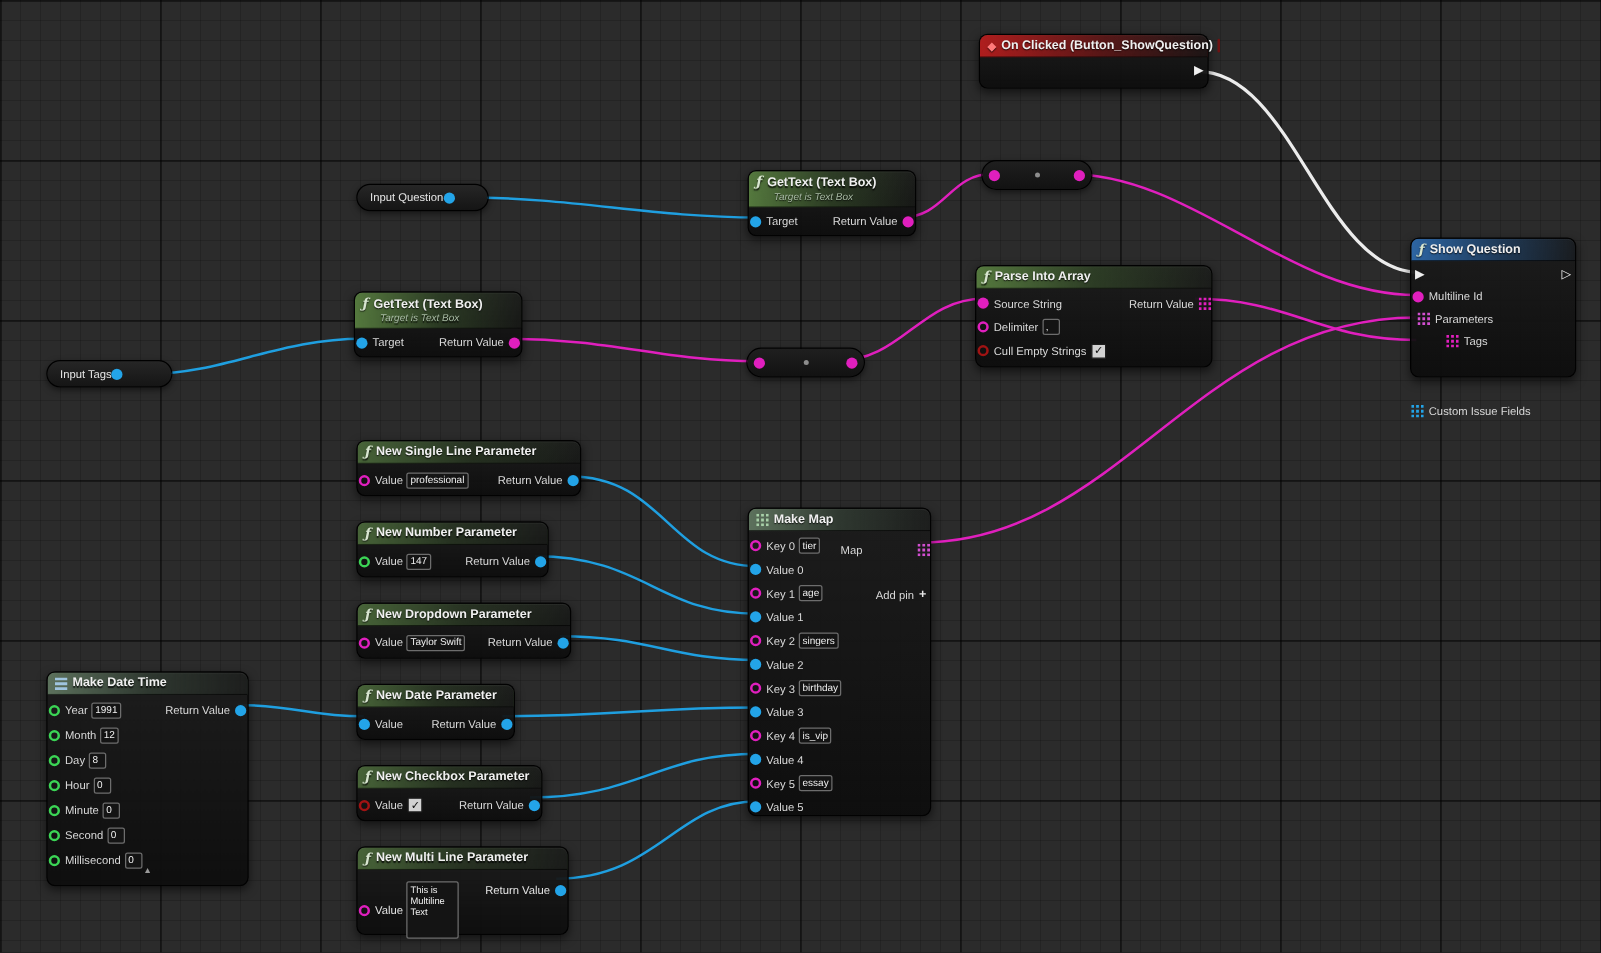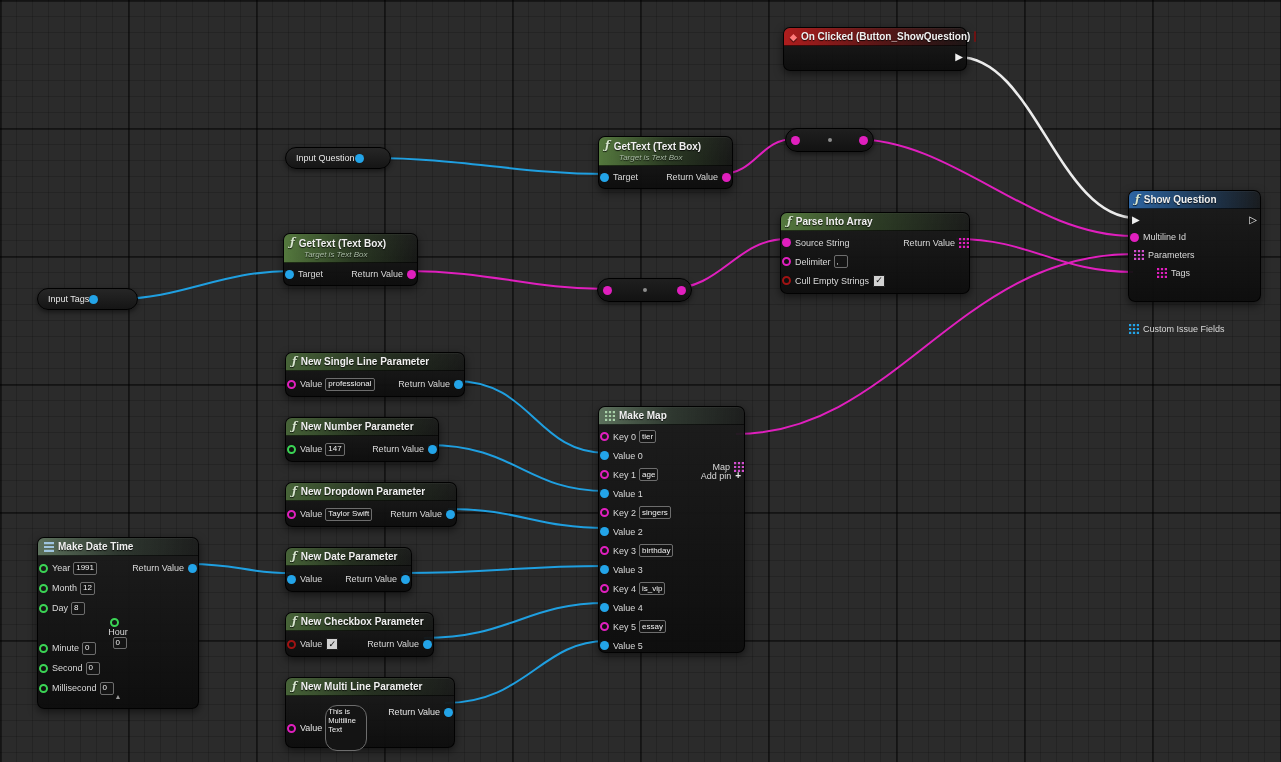--- a/index.html
+++ b/index.html
@@ -54,21 +54,21 @@
   .c-string.filled{background:#e01fbe;} .c-string.hollow{border-color:#e01fbe;}
   .c-object.filled{background:#23a4e8;}   .c-int.hollow{border-color:#3bd455;}  .c-bool.hollow{border-color:#a01313;}
   .gridicon{flex:none;width:10px;height:10px;}
   .gi-in{margin-left:-5px;margin-right:4px;} .gi-out{margin-right:-5px;margin-left:4px;}
   .gi-string{color:#e01fbe;} .gi-object{color:#23a4e8;} .gi-map{color:#d24fd0;}
   .execpin{flex:none;font-size:10px;line-height:10px;color:#f0f0f0;}
   .execpin.out{margin-right:-2px;margin-left:4px;} .execpin.in{margin-left:-2px;margin-right:4px;}
   .field{background:#141414;border:1px solid #6d6d6d;border-radius:2px;color:#f0f0f0;
     font-size:8px;line-height:10px;height:11px;min-width:8px;padding:0 2px;
     display:inline-flex;align-items:center;margin-left:3px;white-space:nowrap;}
-  .mlfield{background:#141414;border:1px solid #6d6d6d;border-radius:12px;color:#f0f0f0;
+  .mlfield{background:#141414;border:1px solid #6d6d6d;border-radius:2px;color:#f0f0f0;
     font-size:7.5px;line-height:9px;width:36px;height:42px;padding:1px 2px;margin-left:3px;overflow:hidden;}
   .checkbox{width:10px;height:10px;background:#d2d2d2;border:1px solid #1d1d1d;border-radius:1px;
     display:inline-flex;align-items:center;justify-content:center;font-size:9px;line-height:9px;color:#101010;margin-left:4px;flex:none;}
   .pill{position:absolute;z-index:2;display:flex;align-items:center;
     background:linear-gradient(180deg,#262626,#151515);border:1px solid #000;border-radius:11px;
     box-shadow:0 2px 5px rgba(0,0,0,0.5);color:#e6e6e6;font-size:9px;padding:0 4px 0 10px;}
   .reroute{position:absolute;z-index:2;display:flex;align-items:center;justify-content:space-between;
     background:linear-gradient(180deg,#1f1f1f,#121212);border:1px solid #000;border-radius:12px;
     box-shadow:0 2px 5px rgba(0,0,0,0.5);padding:0 5px;}
   .dot-center{width:4px;height:4px;border-radius:50%;background:#8d8d8d;}
@@ -323,21 +323,21 @@
       <div class="row" style="height:20px;">
           <span class="pin hollow c-int in"></span>
           <span class="lbl">Month</span>
           <span class="field">12</span>
         </div>
       <div class="row" style="height:20px;">
           <span class="pin hollow c-int in"></span>
           <span class="lbl">Day</span>
           <span class="field">8</span>
         </div>
-      <div class="row" style="height:20px;flex-direction:column;">
+      <div class="row" style="height:20px;">
           <span class="pin hollow c-int in"></span>
           <span class="lbl">Hour</span>
           <span class="field">0</span>
         </div>
       <div class="row" style="height:20px;">
           <span class="pin hollow c-int in"></span>
           <span class="lbl">Minute</span>
           <span class="field">0</span>
         </div>
       <div class="row" style="height:20px;">
@@ -466,21 +466,21 @@
         </div>
       <div class="row">
           <span class="pin hollow c-string in"></span>
           <span class="lbl">Key 5</span>
           <span class="field">essay</span>
         </div>
       <div class="row">
           <span class="pin filled c-object in"></span>
           <span class="lbl">Value 5</span>
         </div>
-      <div class="row right abs" style="top:32px;width:70px;">
+      <div class="row right abs" style="top:5px;width:70px;gap:40px;">
         <span class="lbl">Map</span>
         <svg class="gridicon gi-map gi-out" viewBox="0 0 9 9">
             <path fill="currentColor" d="M0 0h2v2H0zM3.5 0h2v2h-2zM7 0h2v2H7zM0 3.5h2v2H0zM3.5 3.5h2v2h-2zM7 3.5h2v2H7zM0 7h2v2H0zM3.5 7h2v2h-2zM7 7h2v2H7z"></path>
           </svg>
       </div>
       <div class="row right abs" style="top:41px;width:80px;">
         <span class="lbl">Add pin</span>
         <span class="addpin">+</span>
       </div>
     </div>

